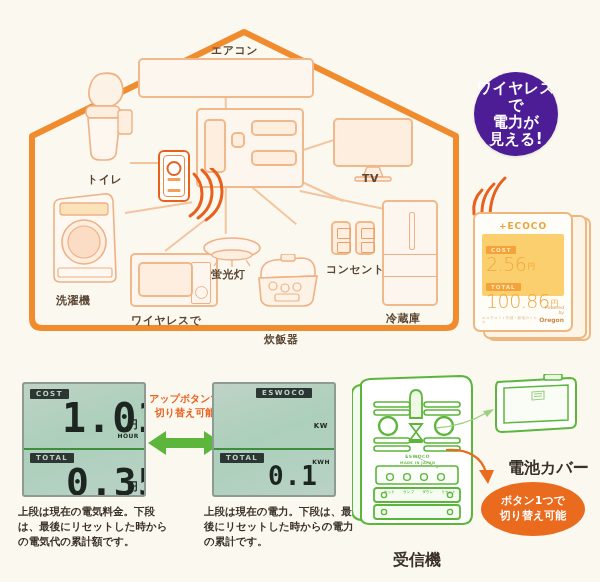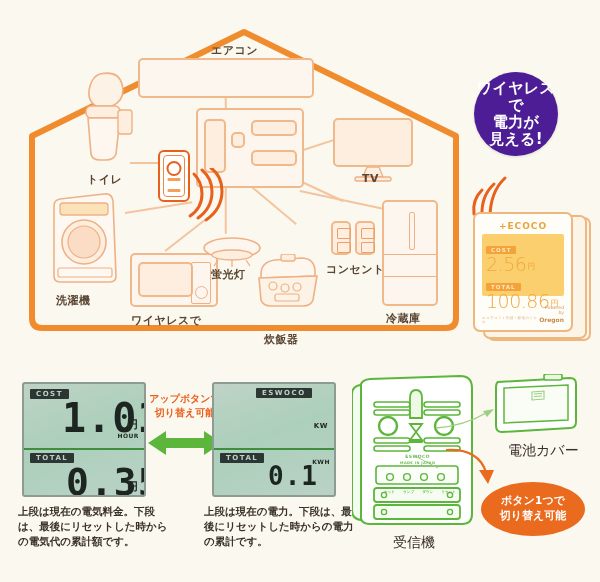--- a/index.html
+++ b/index.html
@@ -138,22 +138,23 @@
   }
 
   .receiver{position:absolute;}
   .ellipse-badge{
     position:absolute;background:#ea6a1e;border-radius:50%;
     color:#fff;font-weight:bold;font-size:11px;line-height:1.35;
     display:flex;flex-direction:column;align-items:center;justify-content:center;
     text-align:center;
   }
   .grn-label{
-    position:absolute;font-size:14px;font-weight:normal;color:#3a3128;
+    position:absolute;font-size:16px;font-weight:bold;color:#3a3128;
     white-space:nowrap;
+    margin-top:16px;
   }
 </style>
 </head>
 <body>
 
 <div id="stage">
 
   <div id="top-panel">
 
     <div class="house-outline">

